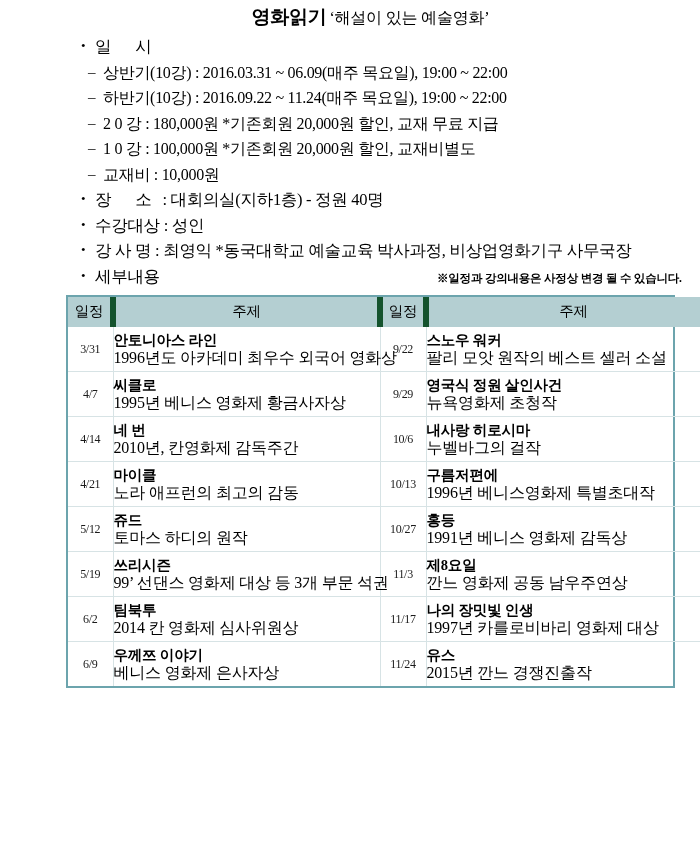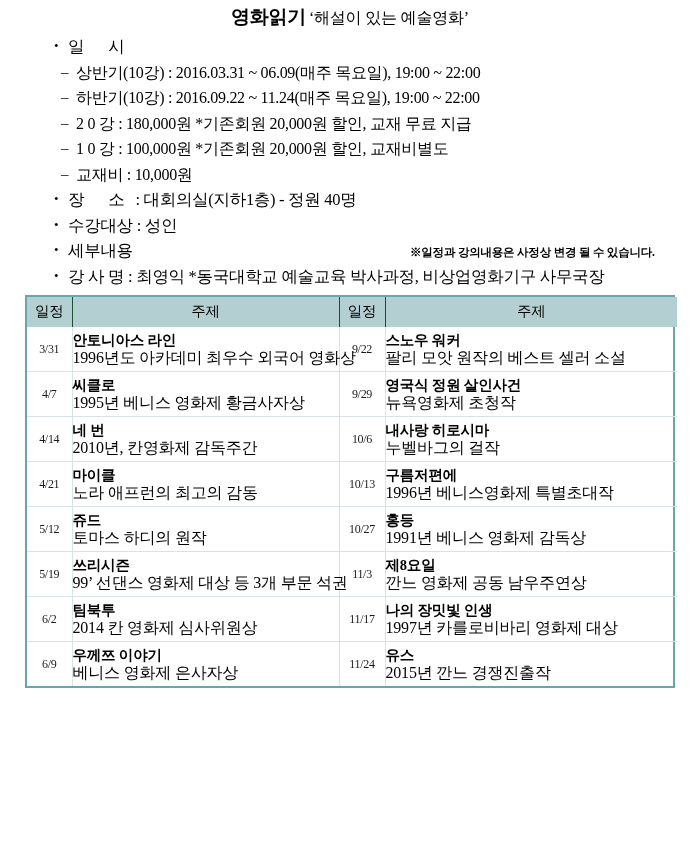--- a/index.html
+++ b/index.html
@@ -14,20 +14,21 @@
     font-family: "Liberation Serif", "DejaVu Serif", serif;
     color: #000000;
     overflow: hidden;
   }
 
   .page {
     position: relative;
     width: 700px;
     height: 611px;
     box-sizing: border-box;
+    padding-left: 41px;
   }
 
   
   .title-wrap {
     text-align: center;
     padding-top: 7px;
     line-height: 1.0;
     white-space: nowrap;
   }
   .title-main {
@@ -46,21 +47,20 @@
   .info-list {
     margin: 8px 0 0 0;
     padding: 0;
     list-style: none;
   }
   .info-row {
     font-size: 16.5px;
     line-height: 25.5px;
     white-space: nowrap;
     letter-spacing: -0.3px;
-    margin-left: 14px;
   }
   .lvl1 {
     padding-left: 54px;
     position: relative;
   }
   .lvl1::before {
     content: "\2022";
     position: absolute;
     left: 40px;
     top: -1px;
@@ -110,21 +110,21 @@
   table.schedule col.c-topic-l { width: 267px; }
   table.schedule col.c-date2 { width: 46px; }
   table.schedule col.c-topic-r { width: 292px; }
 
   table.schedule thead th {
     background: #b4cfd2;
     font-size: 14.5px;
     font-weight: normal;
     padding: 5px 0 6px 0;
     text-align: center;
-    border-right: 1px solid #14532d;
+    border-right: 6px solid #14532d;
     letter-spacing: -0.2px;
   }
   table.schedule thead th.last { border-right: none; }
 
   table.schedule tbody td {
     border-top: 1px solid #d7e3e5;
     border-right: 1px solid #d7e3e5;
     vertical-align: middle;
     padding: 0;
     height: 44px;
@@ -179,23 +179,23 @@
     <li class="info-row lvl2">2 0 강 : 180,000원 *기존회원 20,000원 할인, 교재 무료 지급</li>
 
     <li class="info-row lvl2">1 0 강 : 100,000원 *기존회원 20,000원 할인, 교재비별도</li>
 
     <li class="info-row lvl2">교재비 : 10,000원</li>
 
     <li class="info-row lvl1"><span>장</span><span class="gap-s"></span><span>소</span><span class="gap-m"></span><span>: 대회의실(지하1층) - 정원 40명</span></li>
 
     <li class="info-row lvl1">수강대상 : 성인</li>
 
+    <li class="info-row lvl1">강 사 명 : 최영익 *동국대학교 예술교육 박사과정, 비상업영화기구 사무국장</li>
+
     <li class="info-row lvl1 row-detail"><span>세부내용</span><span class="note">※일정과 강의내용은 사정상 변경 될 수 있습니다.</span></li>
-
-    <li class="info-row lvl1">강 사 명 : 최영익 *동국대학교 예술교육 박사과정, 비상업영화기구 사무국장</li>
 
   </ul>
 
   <div class="table-wrap">
     <table class="schedule">
       <colgroup>
         <col class="c-date">
         <col class="c-topic-l">
         <col class="c-date2">
         <col class="c-topic-r">

